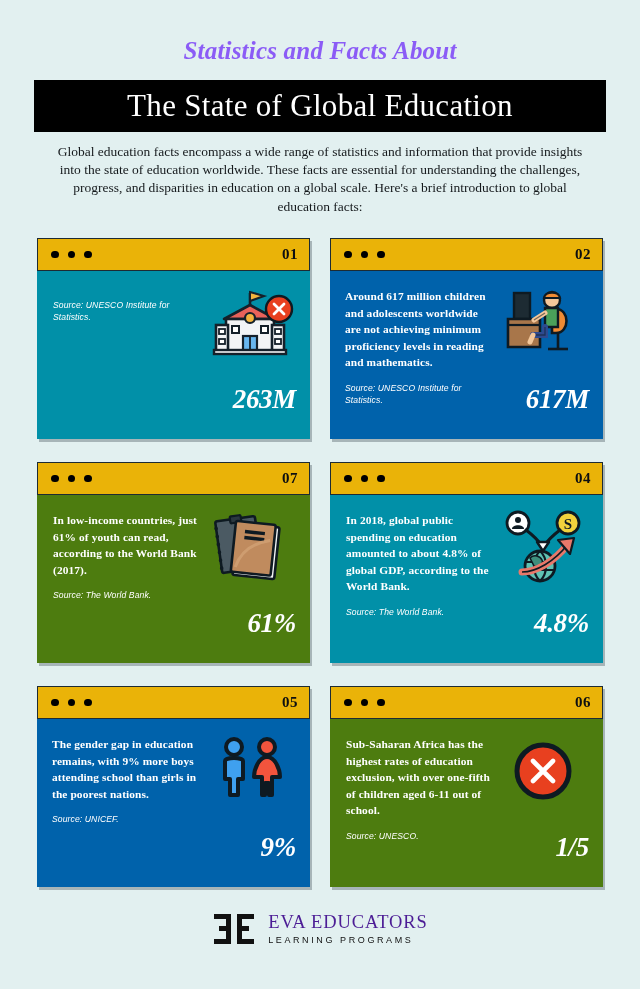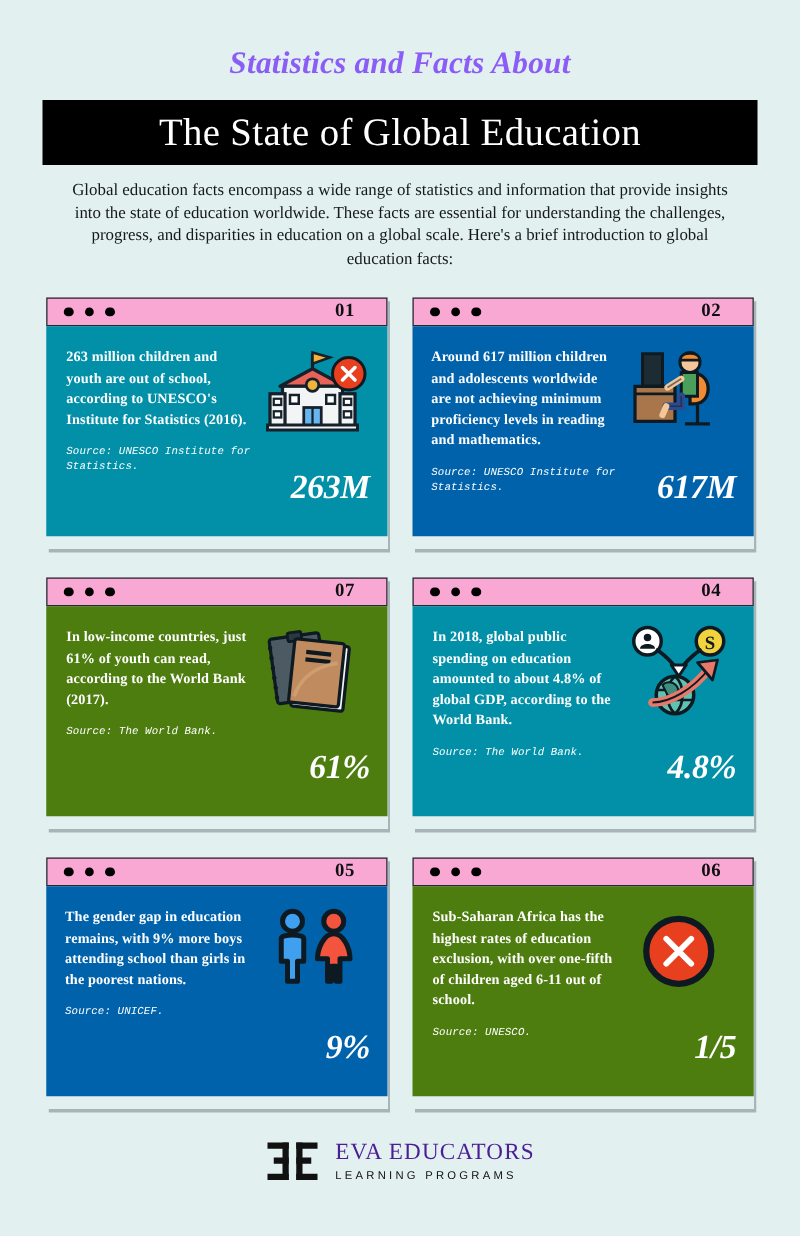--- a/index.html
+++ b/index.html
@@ -72,28 +72,28 @@
     row-gap: 23px;
   }
   .card {
     position: relative;
     width: 273px;
     height: 201px;
     box-sizing: border-box;
     box-shadow: 2px 3px 0 rgba(30,45,55,0.30);
   }
   .card-head {
-    height: 23px;
-    background: #f9a8d4;
+    height: 33px;
+    background: #eab308;
     border: 1.6px solid #1d2b33;
     box-sizing: border-box;
     display: flex;
     align-items: center;
     justify-content: space-between;
-    padding: 0 25px 0 13px;
+    padding: 0 11px 0 13px;
   }
   .dots {
     display: flex;
     gap: 9px;
     align-items: center;
   }
   .dot {
     width: 7.5px;
     height: 7.5px;
     border-radius: 50%;
@@ -124,21 +124,21 @@
     font-family: "Liberation Serif", serif;
     font-size: 11.4px;
     line-height: 1.45;
     font-weight: bold;
     letter-spacing: 0.1px;
   }
   .source {
     width: 150px;
     margin-top: 11px;
     color: #ffffff;
-    font-family: Liberation Mono, monospace;
+    font-family: Liberation Sans, sans-serif;
     font-style: italic;
     font-size: 8.6px;
     line-height: 1.4;
     letter-spacing: 0.1px;
   }
   .stat {
     position: absolute;
     right: 14px;
     bottom: 24px;
     color: #ffffff;
@@ -214,21 +214,20 @@
     <div class="card">
       <div class="card-head">
         <span class="dots">
           <span class="dot"></span>
           <span class="dot"></span>
           <span class="dot"></span>
         </span>
         <span class="card-num">01</span>
       </div>
       <div class="card-body teal">
-        <div class="fact">263 million children and youth are out of school, according to UNESCO's Institute for Statistics (2016).</div>
         <div class="source">Source: UNESCO Institute for Statistics.</div>
         <div class="icon-slot">
           <svg width="88" height="72" viewBox="0 0 88 72">
 
             <line x1="44" y1="6" x2="44" y2="22" stroke="#15202a" stroke-width="2.6"></line>
             <path d="M44 5 L58 9 L44 14 Z" fill="#f2b33d" stroke="#15202a" stroke-width="2"></path>
 
             <path d="M18 32 L44 18 L70 32 Z" fill="#e8625a" stroke="#15202a" stroke-width="2.6" stroke-linejoin="round"></path>
 
             <rect x="20" y="32" width="48" height="32" fill="#f3f4f6" stroke="#15202a" stroke-width="2.6"></rect>

